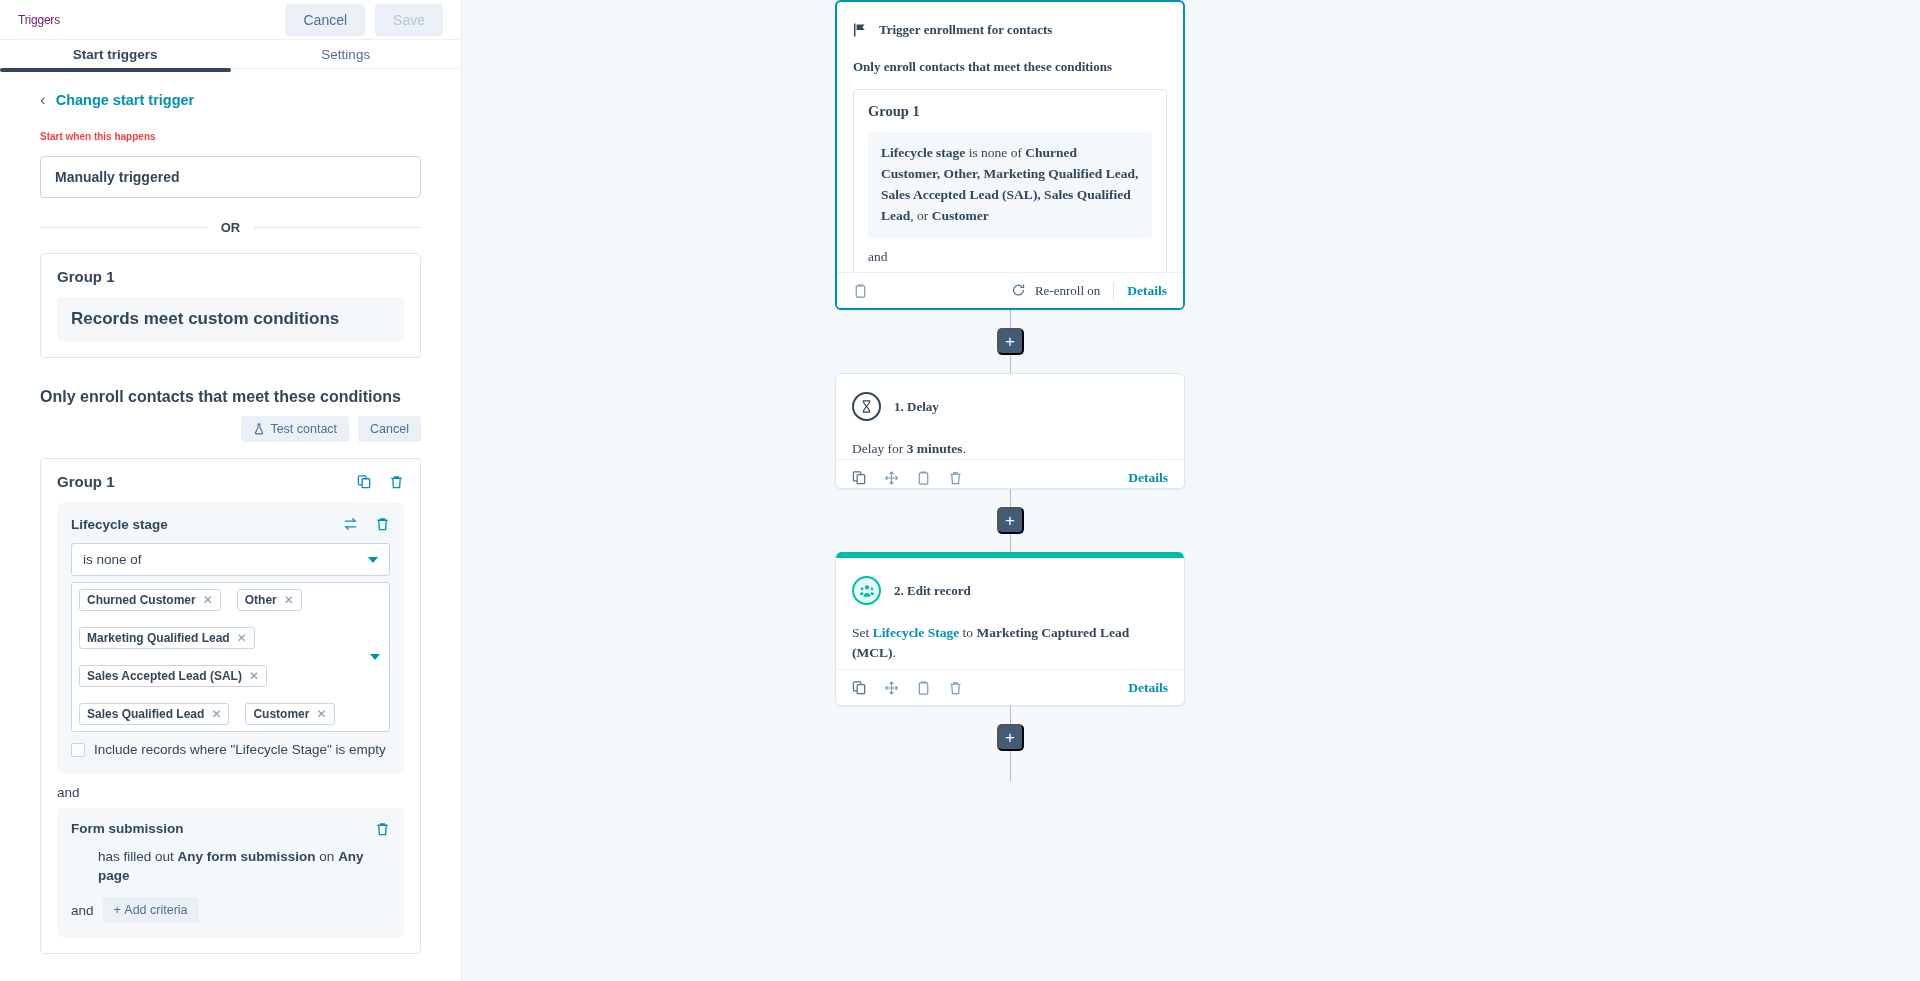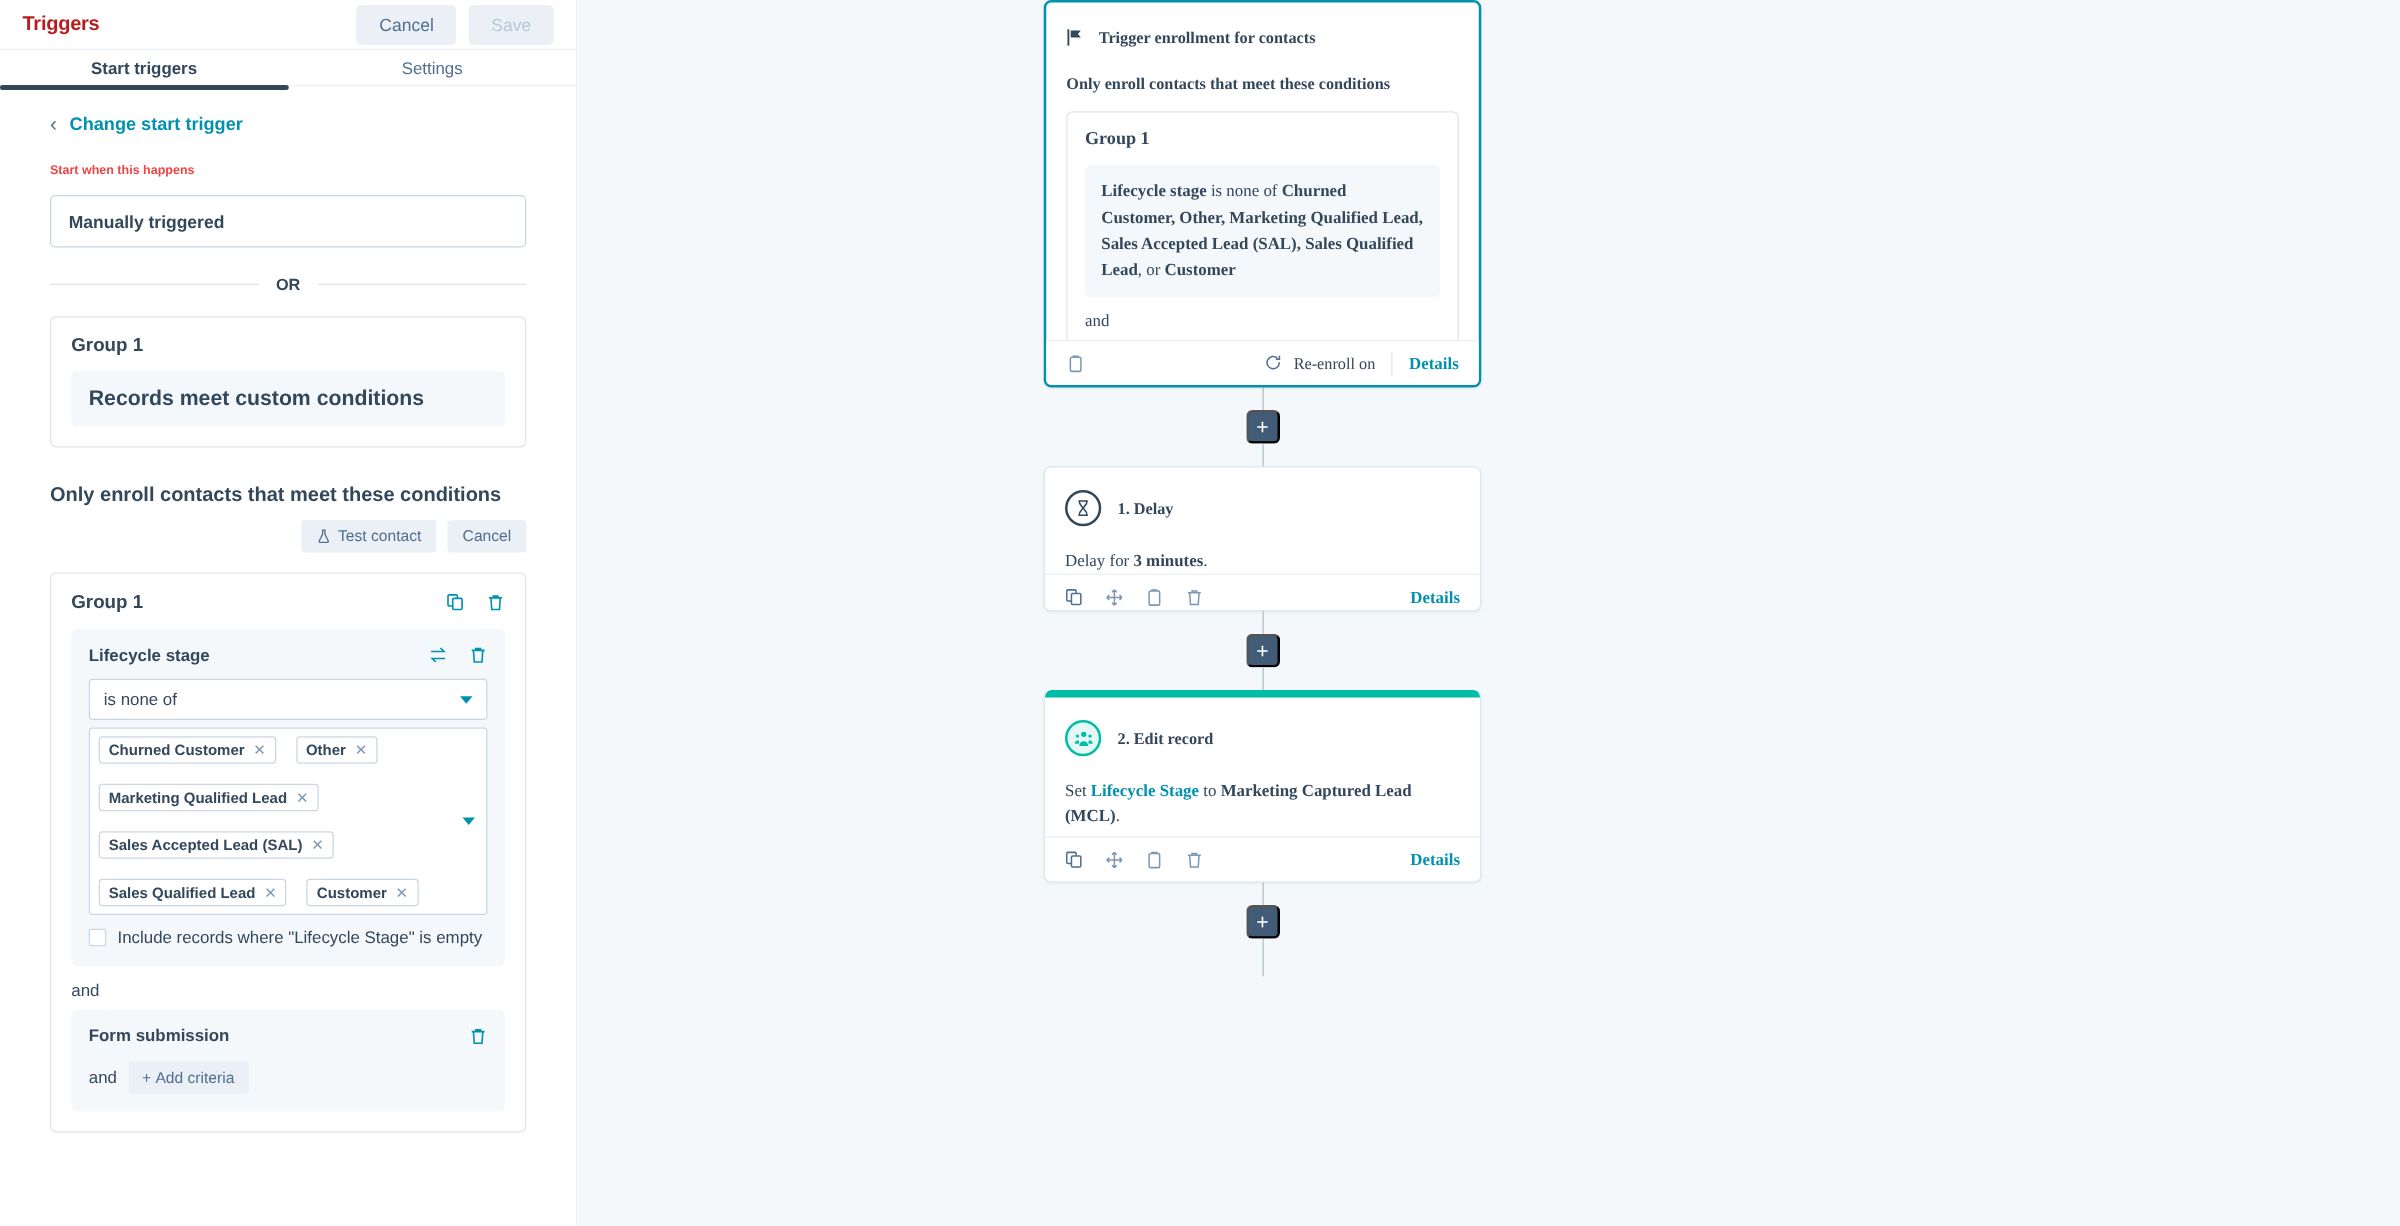--- a/index.html
+++ b/index.html
@@ -17,21 +17,21 @@
     width: 462px; height: 981px; background: #ffffff;
     border-right: 1px solid #e8ecef;
     display: flex; flex-direction: column;
     position: relative; flex: 0 0 462px;
   }
   .panel-header {
     height: 40px; flex: 0 0 40px;
     display: flex; align-items: center; justify-content: space-between;
     padding: 0 18px; border-bottom: 1px solid #eaf0f6;
   }
-  .panel-title { font-size: 16px; font-weight: bold; color: #b91c1c; letter-spacing: -0.2px; }
+  .panel-title { font-size: 12px; font-weight: normal; color: #701a75; letter-spacing: -0.2px; }
   .header-actions { display: flex; gap: 10px; align-items: center; }
   .btn {
     border: none; border-radius: 4px; font-size: 14px;
     padding: 8px 18px; cursor: pointer; font-family: inherit;
     background: #eaf0f6; color: #0091ae; font-weight: 500;
   }
   .btn-cancel { background: #eaf0f6; color: #506e91; }
   .btn-save { background: #eaf0f6; color: #b6c7d6; cursor: default; }
 
   .tabs {
@@ -342,20 +342,23 @@
 
           <div class="and-word">and</div>
 
           <div class="form-block">
             <div class="form-block-head">
               <div class="form-block-title">Form submission</div>
               <svg class="ic" viewBox="0 0 16 16" fill="none" stroke="currentColor" stroke-width="1.4">
                 <path d="M2.5 4h11M6 4V2.5h4V4M4 4l.7 10h6.6L12 4"></path>
               </svg>
             </div>
+            <div class="crit-text">
+              <span>has filled out </span><b>Any form submission</b><span> on </span><b>Any page</b>
+            </div>
             <div class="and-add">
               <span class="and-word" style="margin:0">and</span>
               <button class="add-criteria">+&nbsp;<span>Add criteria</span></button>
             </div>
           </div>
         </div>
 
       </div>
     </div>
   </div>

